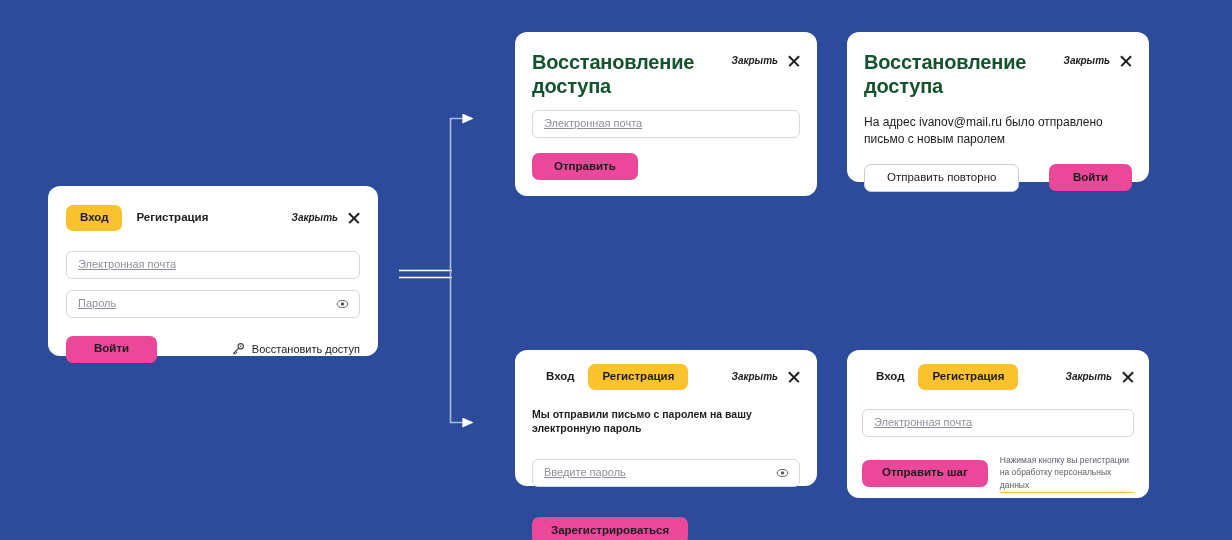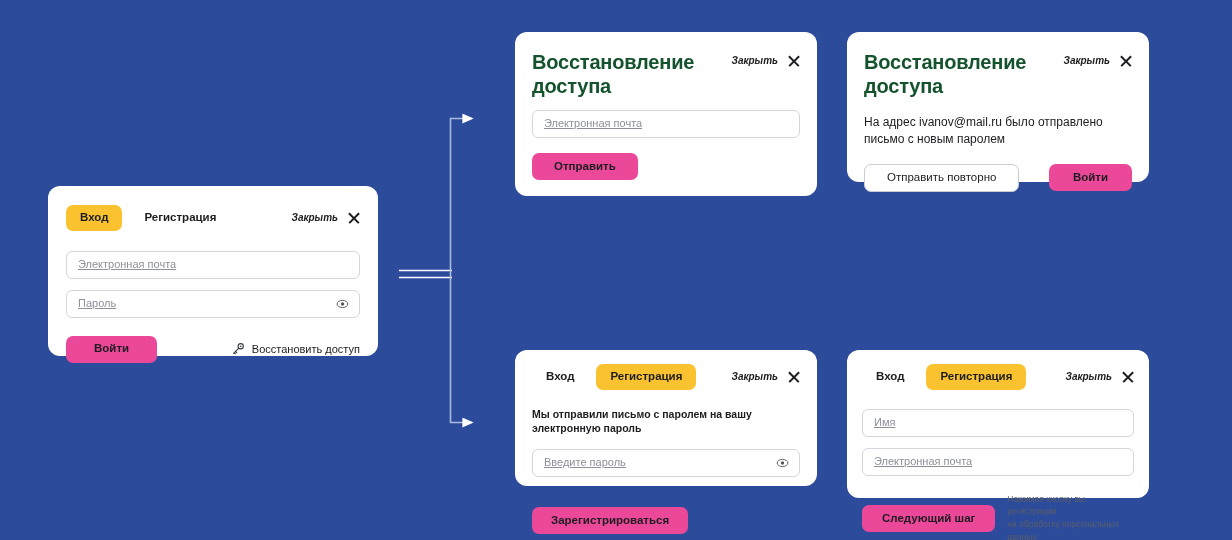--- a/index.html
+++ b/index.html
@@ -28,21 +28,21 @@
   }
 
   
   .row {
     display: flex;
     align-items: center;
   }
   .tabs {
     display: flex;
     align-items: center;
-    gap: 8px;
+    gap: 0;
   }
   .tab {
     font-size: 11.5px;
     font-weight: bold;
     color: #1d1d21;
     padding: 7px 14px;
     border-radius: 7px;
     background: transparent;
     white-space: nowrap;
     line-height: 1;
@@ -191,21 +191,21 @@
     align-items: center;
     margin-top: 15px;
   }
   #card-sent .btn.outline { height: 28px; padding: 0 22px; }
   #card-sent .btn.primary { margin-left: auto; padding: 0 24px; }
 
   
   #card-regpass { left: 515px; top: 350px; width: 302px; height: 136px; }
   #card-regpass .inner { padding: 14px 17px 0 17px; }
   #card-regpass .desc { margin-top: 17px; }
-  #card-regpass .field-wrap { margin-top: 14px; }
+  #card-regpass .field-wrap { margin-top: 24px; }
   #card-regpass .btn { margin-top: 30px; padding: 0 19px; }
 
   
   #card-regform { left: 847px; top: 350px; width: 302px; height: 148px; }
   #card-regform .inner { padding: 14px 15px 0 15px; }
   #card-regform .field-wrap { margin-top: 19px; }
   #card-regform .field-wrap + .field-wrap { margin-top: 11px; }
   #card-regform .bottom-row {
     display: flex;
     align-items: center;
@@ -367,34 +367,29 @@
         <div class="tabs">
           <div class="tab">Вход</div>
           <div class="tab active">Регистрация</div>
         </div>
         <div class="close">
           <span class="close-label">Закрыть</span>
           <span class="close-x"></span>
         </div>
       </div>
 
-      <div class="field-wrap">
-        <div class="field">
-          <span class="field-placeholder">Имя</span>
-        </div>
-      </div>
 
       <div class="field-wrap">
         <div class="field">
           <span class="field-placeholder">Электронная почта</span>
         </div>
       </div>
 
       <div class="bottom-row">
-        <div class="btn" style="height:27px;">Следующий шаг</div>
+        <div class="btn" style="height:27px;">Отправить шаг</div>
         <div class="consent">
           <div>Нажимая кнопку вы регистрации</div>
           <div class="u">на обработку персональных данных</div>
         </div>
       </div>
     </div>
   </div>
 
 </div>
 

